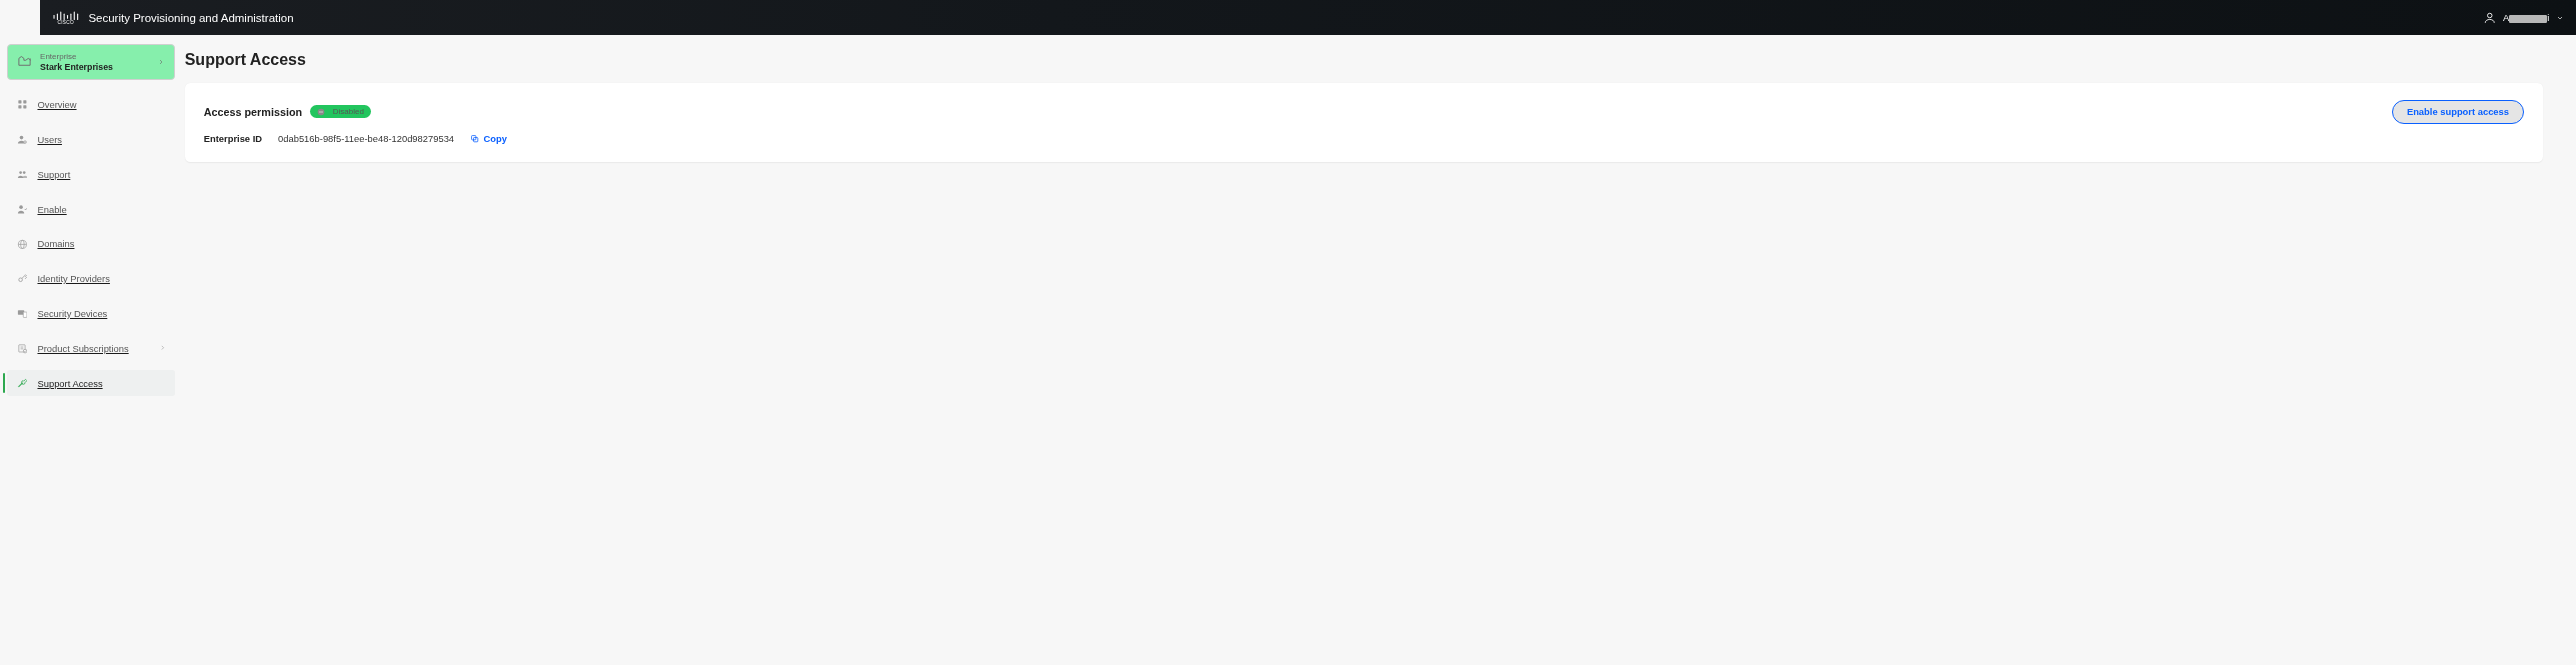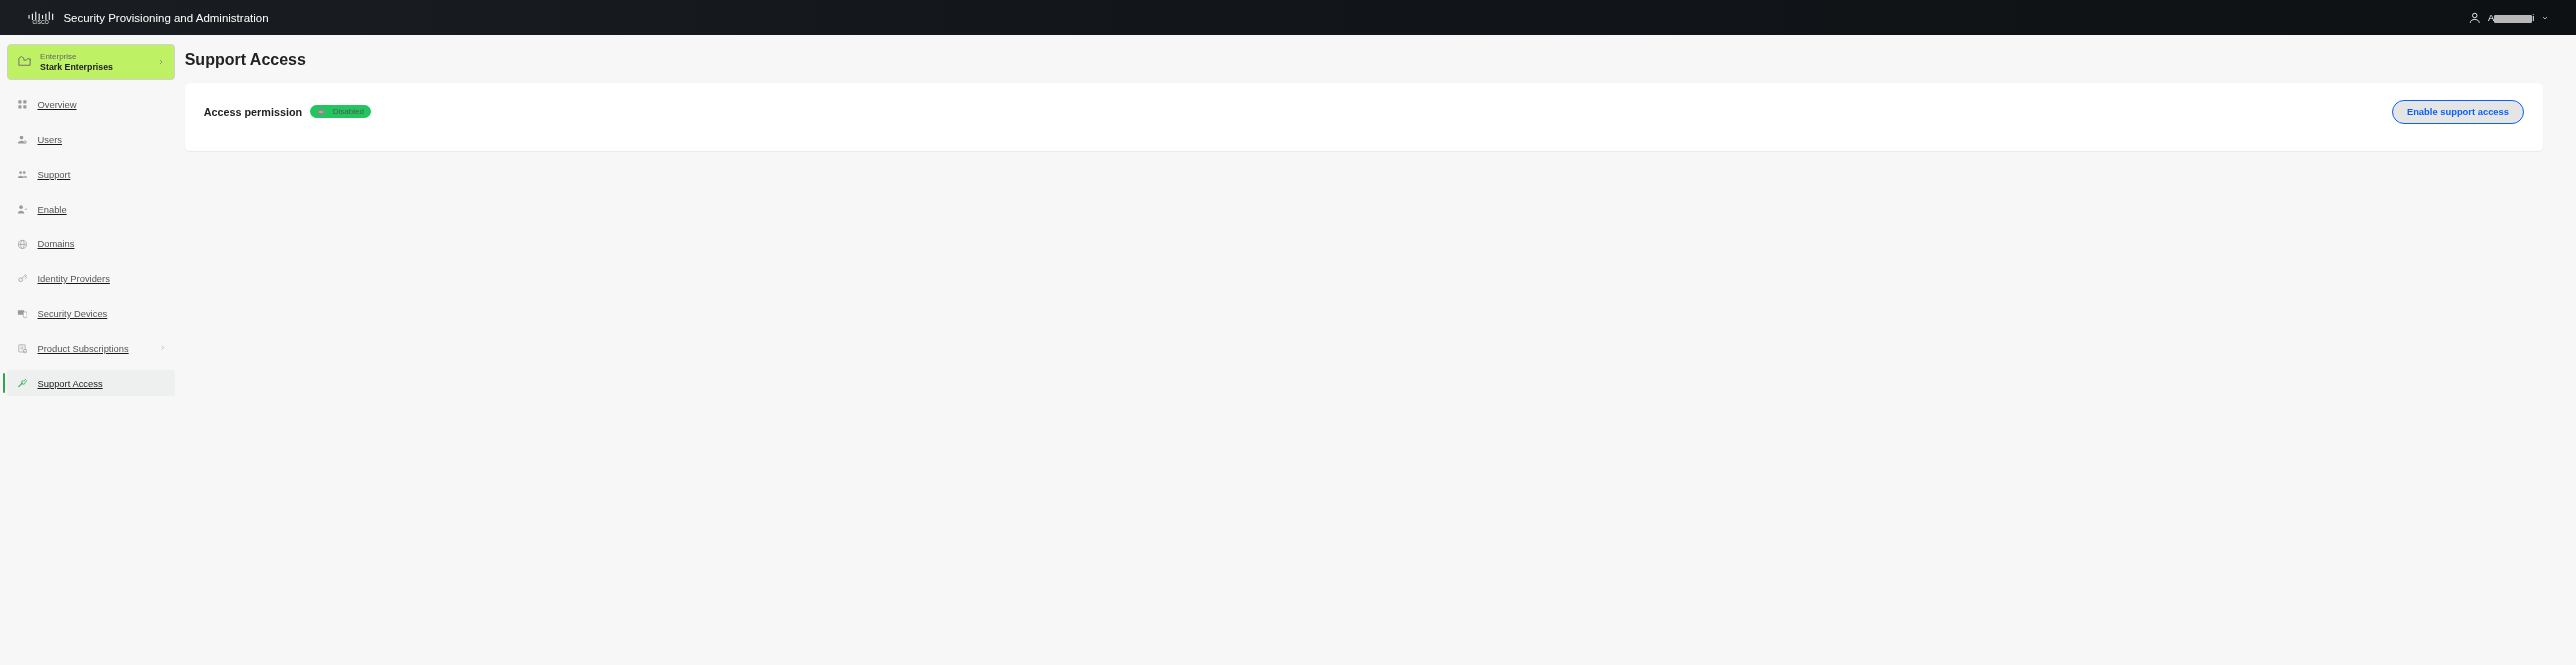--- a/index.html
+++ b/index.html
@@ -10,22 +10,23 @@
     }
     body {
       background: #f7f7f7;
       color: #1a1a1a;
     }
     .topbar {
       background: linear-gradient(90deg, #1a1d21 0%, #13171b 40%, #0d1114 100%);
       height: 35px;
       display: flex;
       align-items: center;
-      padding: 0 27px;
+      padding: 0 12px;
       justify-content: space-between;
+      margin-left: 40px;
     }
     .topbar-left {
       display: flex;
       align-items: center;
       gap: 9.4px;
     }
     .cisco-logo {
       color: #fff;
       display:flex;
       align-items:center;
@@ -65,21 +66,21 @@
       align-items: flex-start;
     }
     .sidebar {
       width: 182px;
       padding: 9.4px 6.7px;
       flex-shrink:0;
     }
     .enterprise-selector {
       border: 0.7px solid #d0d0d0;
       border-radius: 4px;
-      background: #bef264;
+      background: #86efac;
       padding: 6.7px 9.4px;
       display: flex;
       align-items: center;
       gap: 8px;
       margin-bottom: 12px;
       cursor: pointer;
     }
     .enterprise-icon {
       color: #888;
     }
@@ -417,17 +418,30 @@
                   <rect x="6" y="11" width="12" height="2" fill="#ededed"></rect>
                 </svg>
             </span>
             <span>Disabled</span>
           </span>
         </div>
         <button class="enable-btn">Enable support access</button>
       </div>
 
 
+      <div class="id-row">
+        <span class="id-label">Enterprise ID</span>
+        <span class="id-value">0dab516b-98f5-11ee-be48-120d98279534</span>
+        <span class="copy-link">
+          <span>
+            <svg width="9.4" height="9.4" viewBox="0 0 24 24" fill="none" stroke="#0a60ff" stroke-width="2">
+                <rect x="9" y="9" width="11" height="11" rx="2"></rect>
+                <rect x="4" y="4" width="11" height="11" rx="2"></rect>
+              </svg>
+          </span>
+          <span>Copy</span>
+        </span>
+      </div>
     </section>
   </main>
   <div class="spacer-right"></div>
 </div>
 
 
 </body></html>

